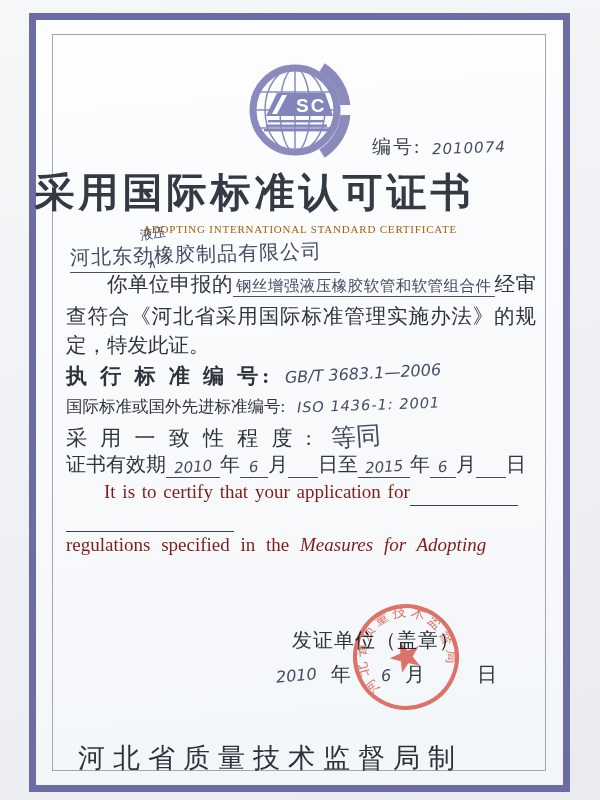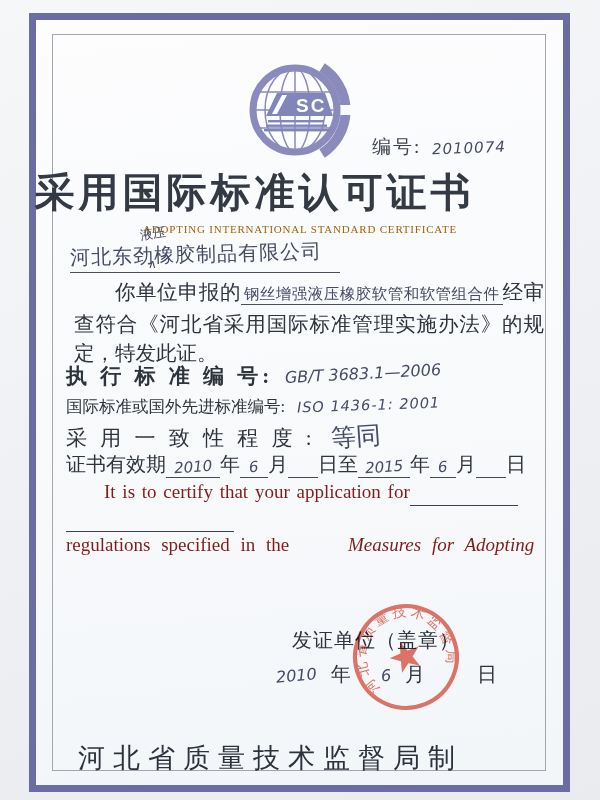--- a/index.html
+++ b/index.html
@@ -58,21 +58,21 @@
   
   .english{left:66px;top:479px;width:468px;font-size:19px;line-height:26.5px;color:#7f1d1d;}
   .en-line{white-space:nowrap;}
   .en1{text-indent:0;padding-left:38px;word-spacing:2px;}
   .en2{word-spacing:5px;}
   .en3{word-spacing:6px;}
   .en4{font-style:italic;word-spacing:2px;}
   .en-blank{display:inline-block;border-bottom:1.2px solid #3c424b;height:20px;vertical-align:bottom;}
   .en-blank.trail{width:108px;}
   .en-blank.lead{width:168px;}
-  .italic{font-style:italic;margin-left:48px;}
+  .italic{font-style:italic;}
   
   .issuer{left:292px;top:627px;font-size:20px;letter-spacing:1px;color:#2e343c;z-index:1;}
   .issue-date{left:276px;top:661px;font-size:20px;color:#2e343c;z-index:1;white-space:nowrap;}
   .issue-date .hand{font-size:16px;display:inline-block;transform:rotate(-5deg);}
   .issue-date .gap-s{display:inline-block;width:14px;}
   .issue-date .gap-m{display:inline-block;width:30px;}
   .issue-date .gap-l{display:inline-block;width:52px;}
   
   .seal{left:350px;top:601px;z-index:2;mix-blend-mode:multiply;opacity:0.92;}
   
@@ -116,21 +116,21 @@
   <div class="abs subtitle">ADOPTING INTERNATIONAL STANDARD CERTIFICATE</div>
 
   <div class="abs insertion">
     <span class="hand">液压</span>
   </div>
   <div class="abs caret">∧</div>
   <div class="abs company">
     <span class="hand">河北东劲橡胶制品有限公司</span>
   </div>
 
-  <p class="abs declaration" style="margin:8px;">
+  <p class="abs declaration" style="margin:0;">
     <span>你单位申报的</span><span class="hand product">钢丝增强液压橡胶软管和软管组合件</span><span>经审查符合《河北省采用国际标准管理实施办法》的规定，特发此证。</span>
   </p>
 
   <div class="abs row row-standard">
     <span class="label">执 行 标 准 编 号:</span>
     <span class="hand">GB/T 3683.1—2006</span>
   </div>
 
   <div class="abs row row-intl">
     <span class="label">国际标准或国外先进标准编号:</span>

